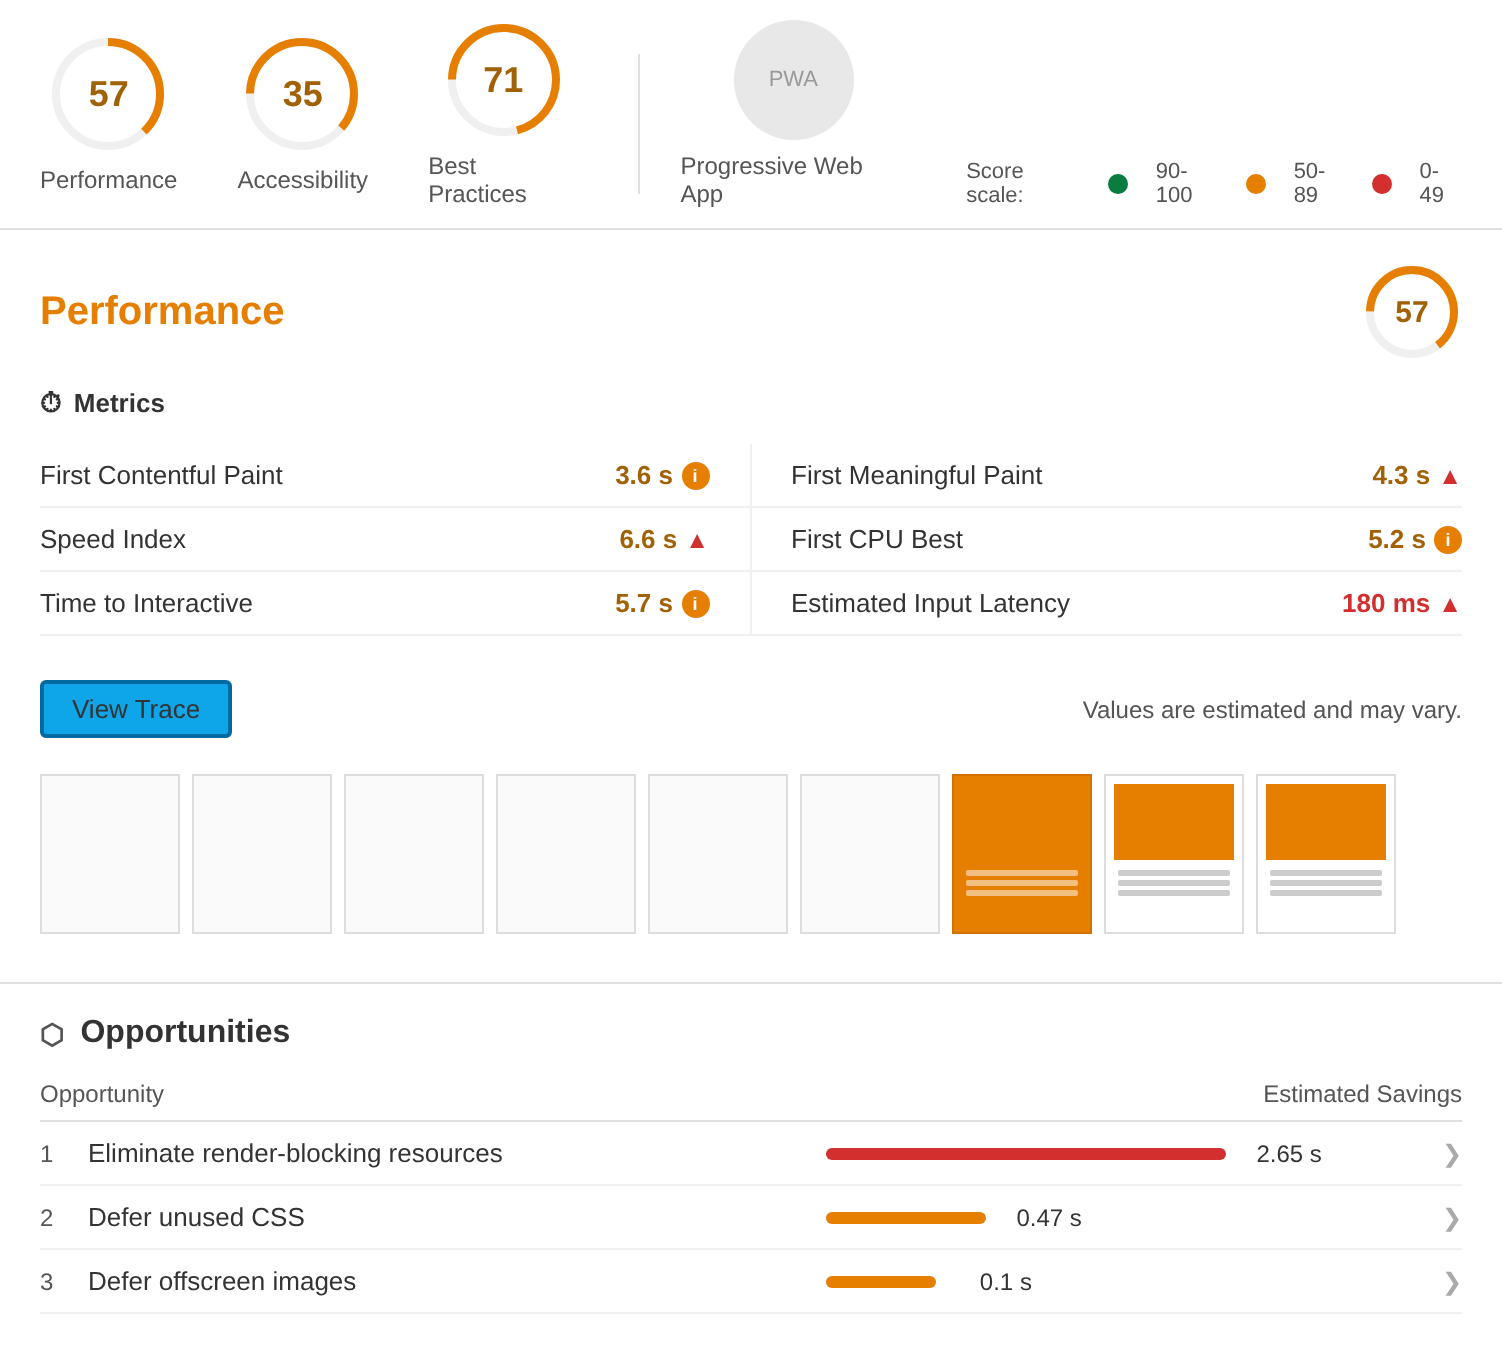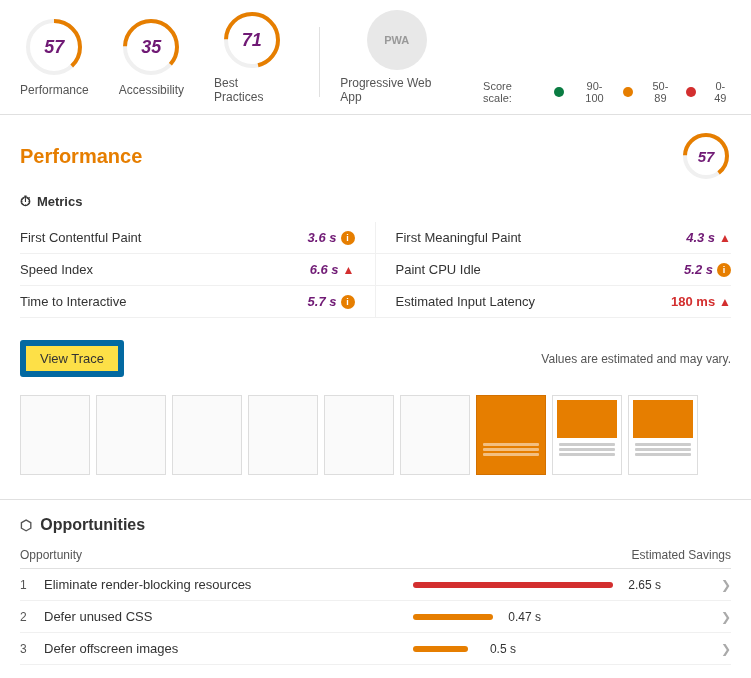--- a/index.html
+++ b/index.html
@@ -27,21 +27,21 @@
     }
     .pwa-circle {
       width: 60px;
       height: 60px;
       border-radius: 50%;
       background: #e8e8e8;
       display: flex;
       align-items: center;
       justify-content: center;
       font-size: 11px;
-      font-weight: bold;
+      font-weight: normal;
       color: #999;
     }
 
     
     .donut-wrap {
       position: relative;
       width: 60px;
       height: 60px;
     }
     .donut-wrap svg {
@@ -66,21 +66,20 @@
       gap: 12px;
       font-size: 11px;
       color: #555;
       padding-bottom: 10px;
       align-self: flex-end;
     }
     .scale-item {
       display: flex;
       align-items: center;
       gap: 14px;
-      text-align: center;
     }
     .scale-dot {
       width: 10px;
       height: 10px;
       border-radius: 50%;
     }
 
     
     .perf-section {
       padding: 16px 20px;
@@ -122,21 +121,21 @@
       font-size: 13px;
     }
     .metric-value {
       display: flex;
       align-items: center;
       gap: 4px;
     }
     .metric-val-text {
       font-weight: bold;
     }
-    .orange { color: #701a75; font-style: italic; }
+    .orange { color: #a16207; }
     .red { color: #d32f2f; }
     .icon-info {
       width: 14px;
       height: 14px;
       border-radius: 50%;
       background: #e67e00;
       color: white;
       display: inline-flex;
       align-items: center;
       justify-content: center;
@@ -145,22 +144,22 @@
     }
     .icon-triangle {
       color: #d32f2f;
       font-size: 12px;
     }
     .metric-left { padding-right: 20px; border-right: 1px solid #f0f0f0; }
     .metric-right { padding-left: 20px; }
 
     
     .view-trace-btn {
-      border: 6px solid #0369a1;
-      background: #fde047;
+      border: 2px solid #0369a1;
+      background: #0ea5e9;
       padding: 5px 14px;
       border-radius: 3px;
       cursor: pointer;
       font-size: 13px;
       color: #333;
       margin: 10px 0;
     }
     .trace-note {
       text-align: right;
       color: #555;
@@ -404,21 +403,21 @@
 
       <div class="metric-row metric-right">
         <span class="metric-name">First Meaningful Paint</span>
         <div class="metric-value">
           <span class="metric-val-text orange">4.3 s</span>
           <span class="icon-triangle">▲</span>
         </div>
       </div>
 
       <div class="metric-row metric-right">
-        <span class="metric-name">Paint CPU Idle</span>
+        <span class="metric-name">First CPU Best</span>
         <div class="metric-value">
           <span class="metric-val-text orange">5.2 s</span>
           <span class="icon-info">i</span>
         </div>
       </div>
 
       <div class="metric-row metric-right">
         <span class="metric-name">Estimated Input Latency</span>
         <div class="metric-value">
           <span class="metric-val-text red">180 ms</span>
@@ -502,18 +501,18 @@
       <span class="opp-val">0.47 s</span>
     </div>
     <span class="chevron">❯</span>
   </div>
 
   <div class="opp-row">
     <span class="opp-num">3</span>
     <span class="opp-name">Defer offscreen images</span>
     <div class="opp-bar-area">
       <div class="opp-bar" style="width:55px;background:#e67e00;"></div>
-      <span class="opp-val">0.5 s</span>
+      <span class="opp-val">0.1 s</span>
     </div>
     <span class="chevron">❯</span>
   </div>
 
 </div>
 
 </body></html>

